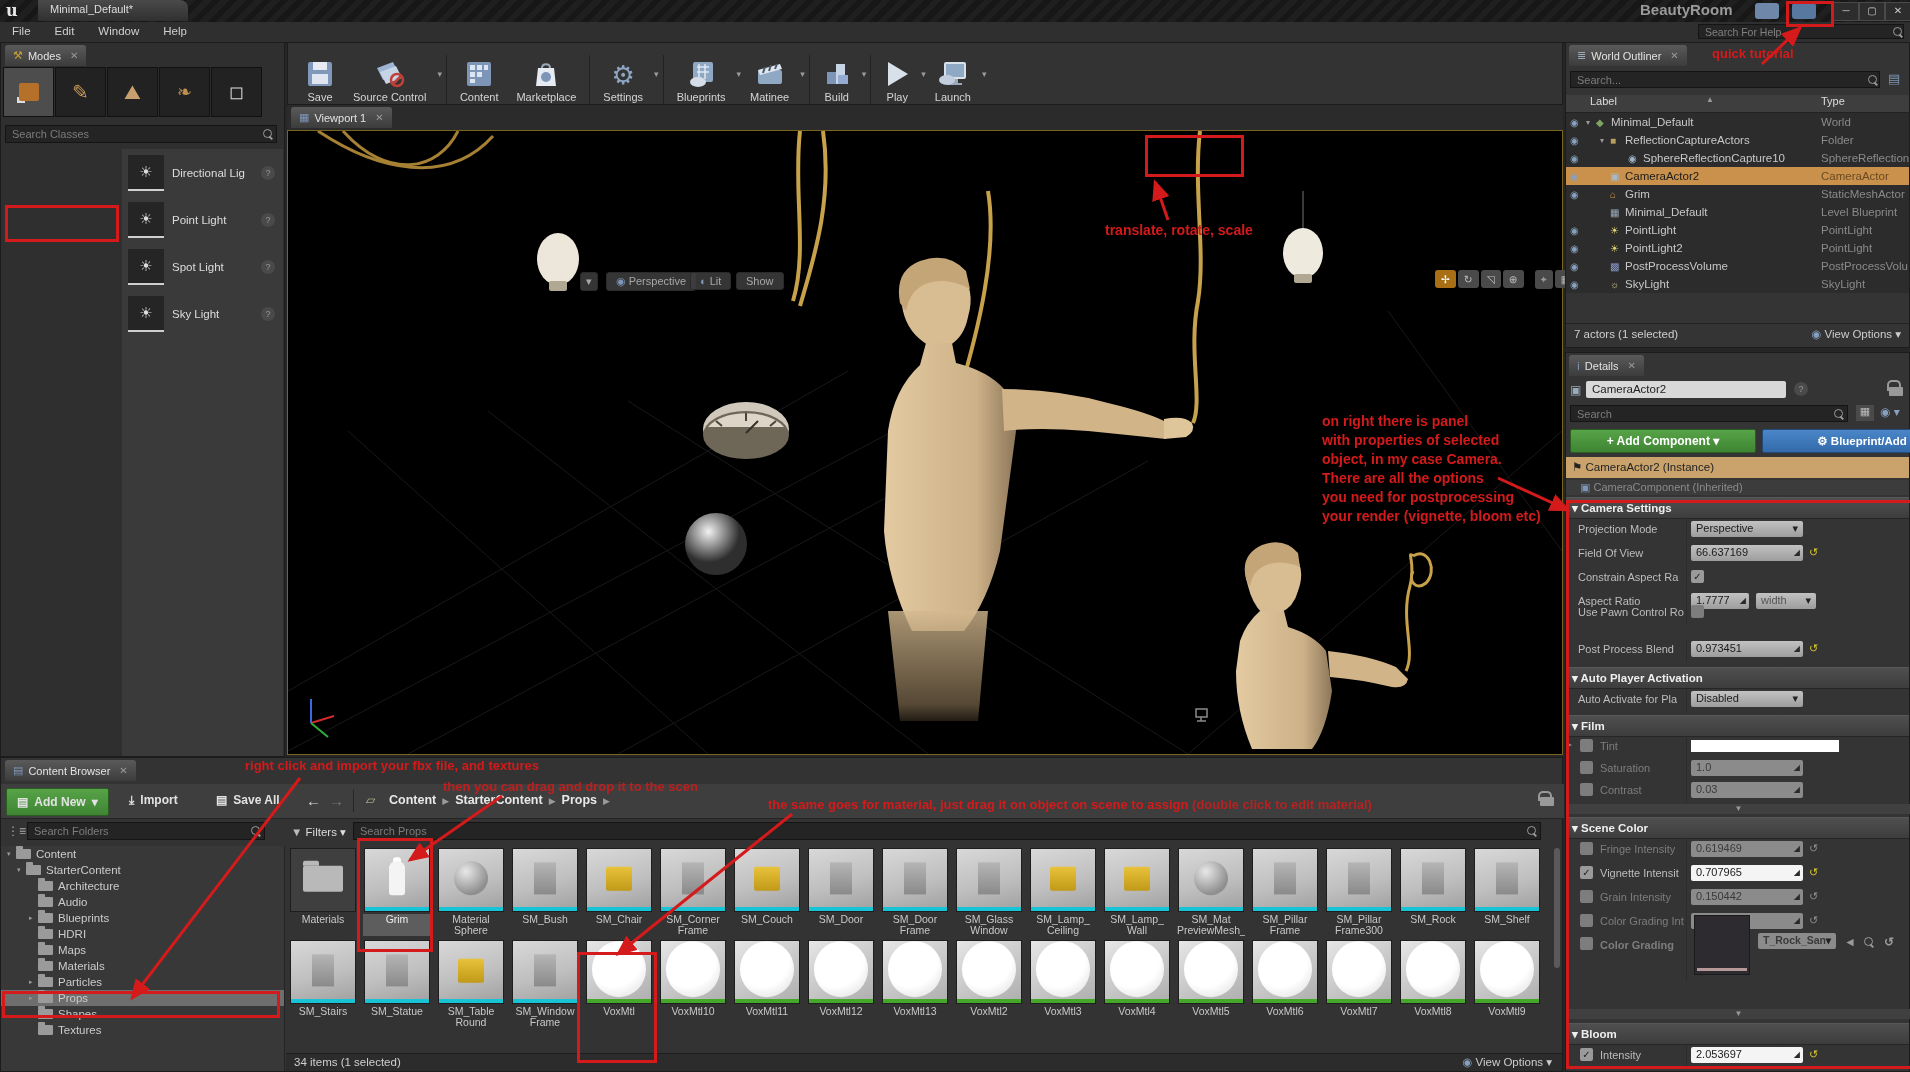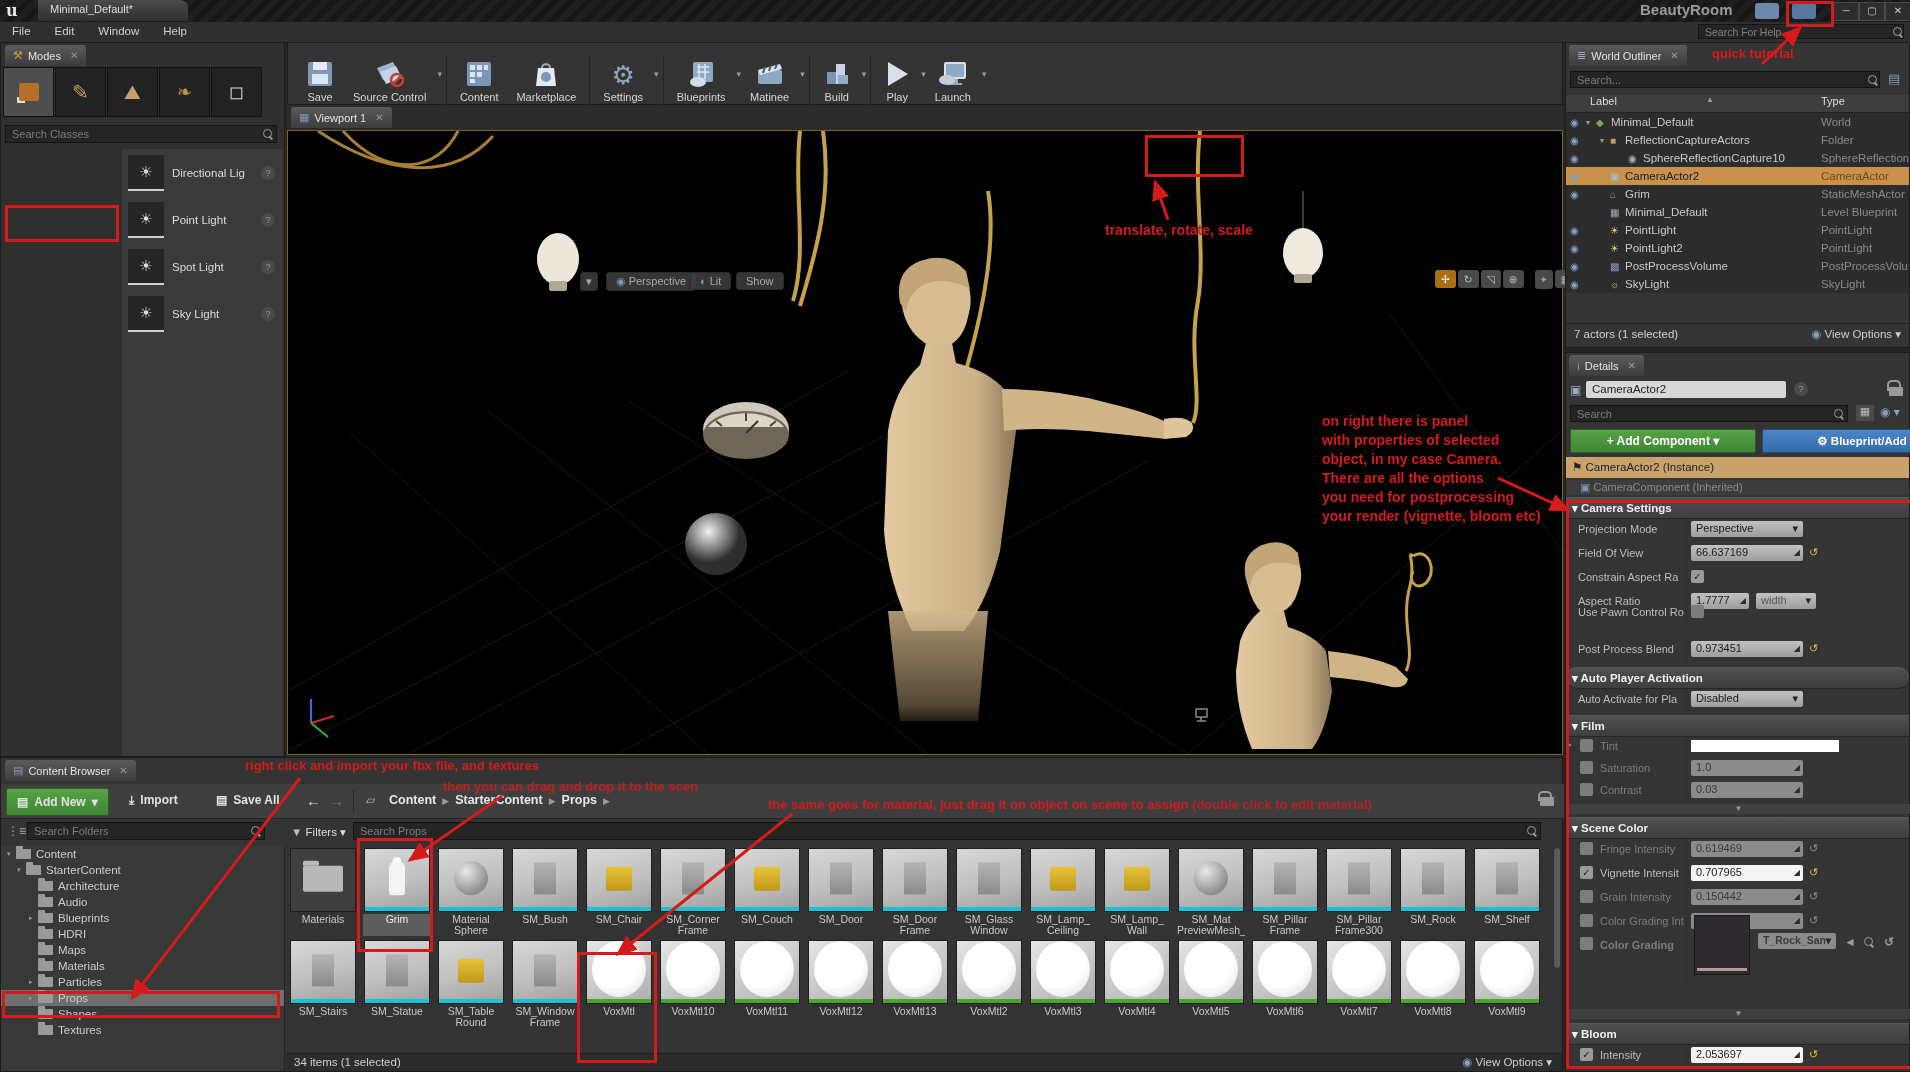--- a/index.html
+++ b/index.html
@@ -553,21 +553,21 @@
       <span class="chk off">✓</span>
       </div>
     <div class="drow" style="top:286px;">
         <div class="dcol"></div>
       <span class="dlabel">Post Process Blend</span>
       <span class="dfield"><span>0.973451</span><span class="corner">◢</span></span>
       <span class="revert y">↺</span>
       </div>
 
     
-    <div class="sechdr" style="position:absolute;left:0;top:314px;width:343px;box-sizing:border-box;border-radius:11px;">▾ <span>Auto Player Activation</span></div>
+    <div class="sechdr" style="position:absolute;left:0;top:314px;width:343px;box-sizing:border-box;">▾ <span>Auto Player Activation</span></div>
     <div class="drow" style="top:336px;">
         <div class="dcol"></div>
       <span class="dlabel">Auto Activate for Pla</span>
       <span class="dfield ddrop">Disabled</span>
       </div>
 
     
     <div class="sechdr" style="position:absolute;left:0;top:362px;width:343px;box-sizing:border-box;">▾ <span>Film</span></div>
     <div class="drow dim" style="top:383px;">
         <div class="dcol"></div>

